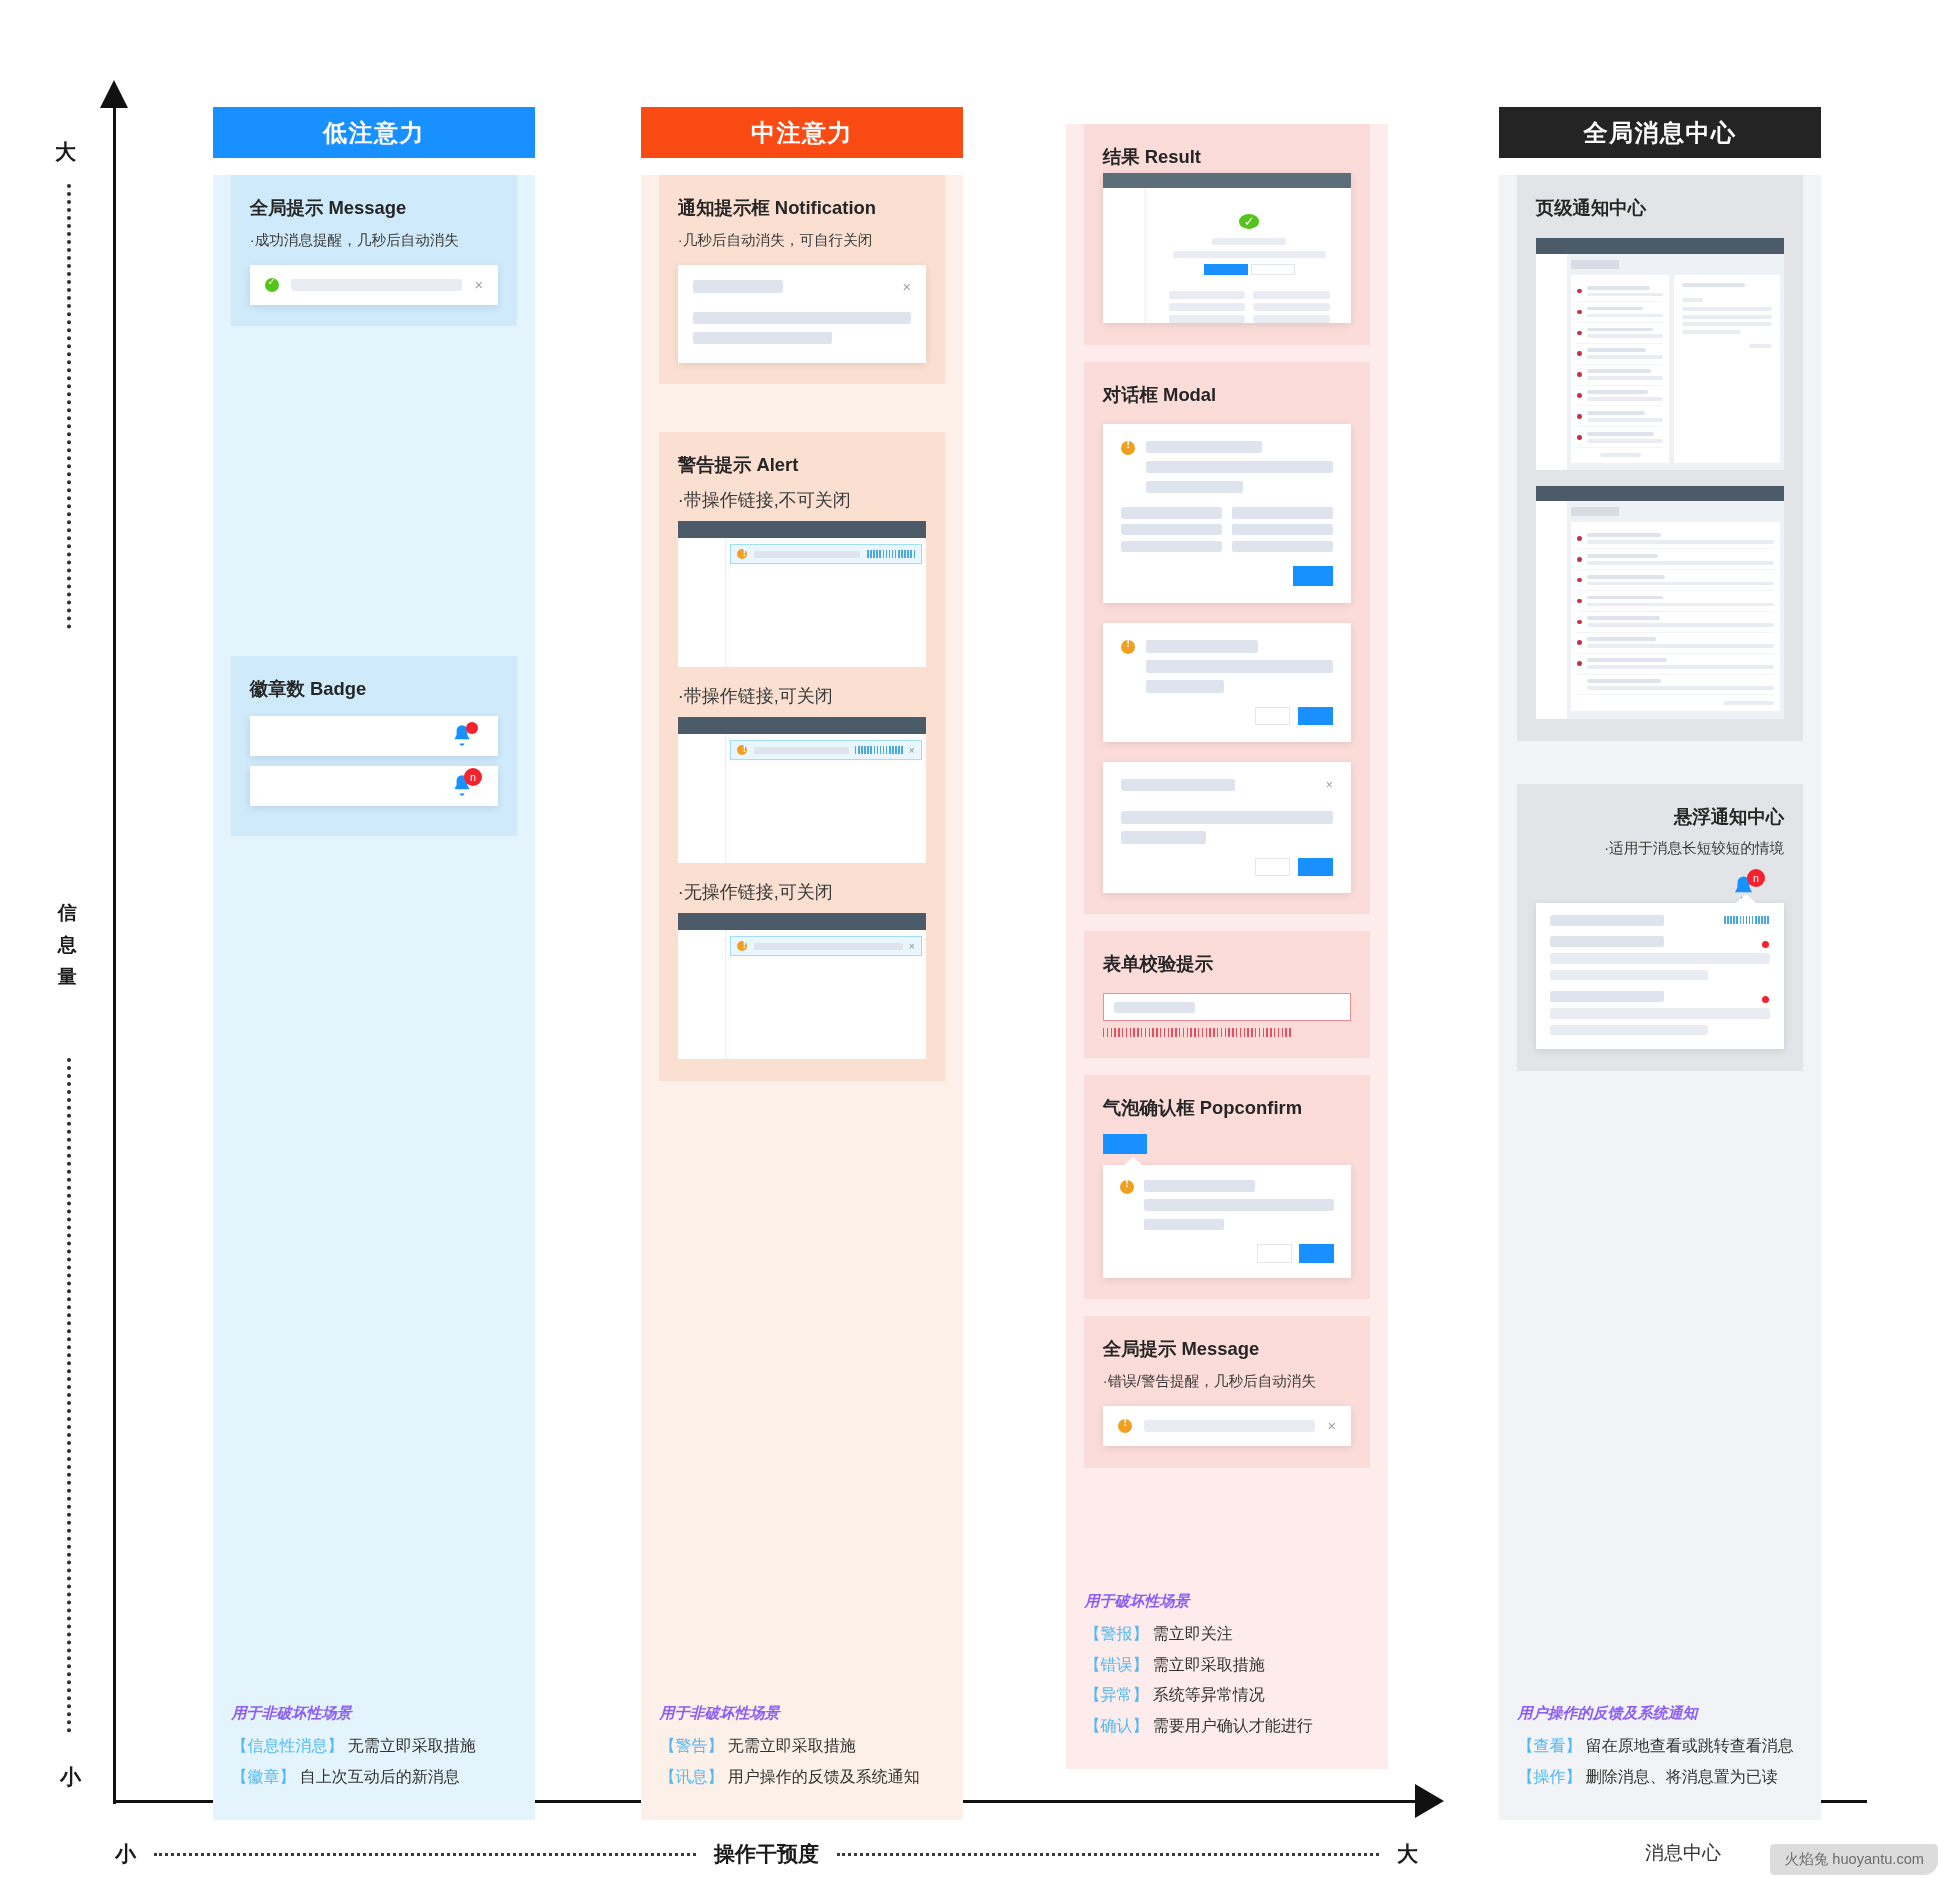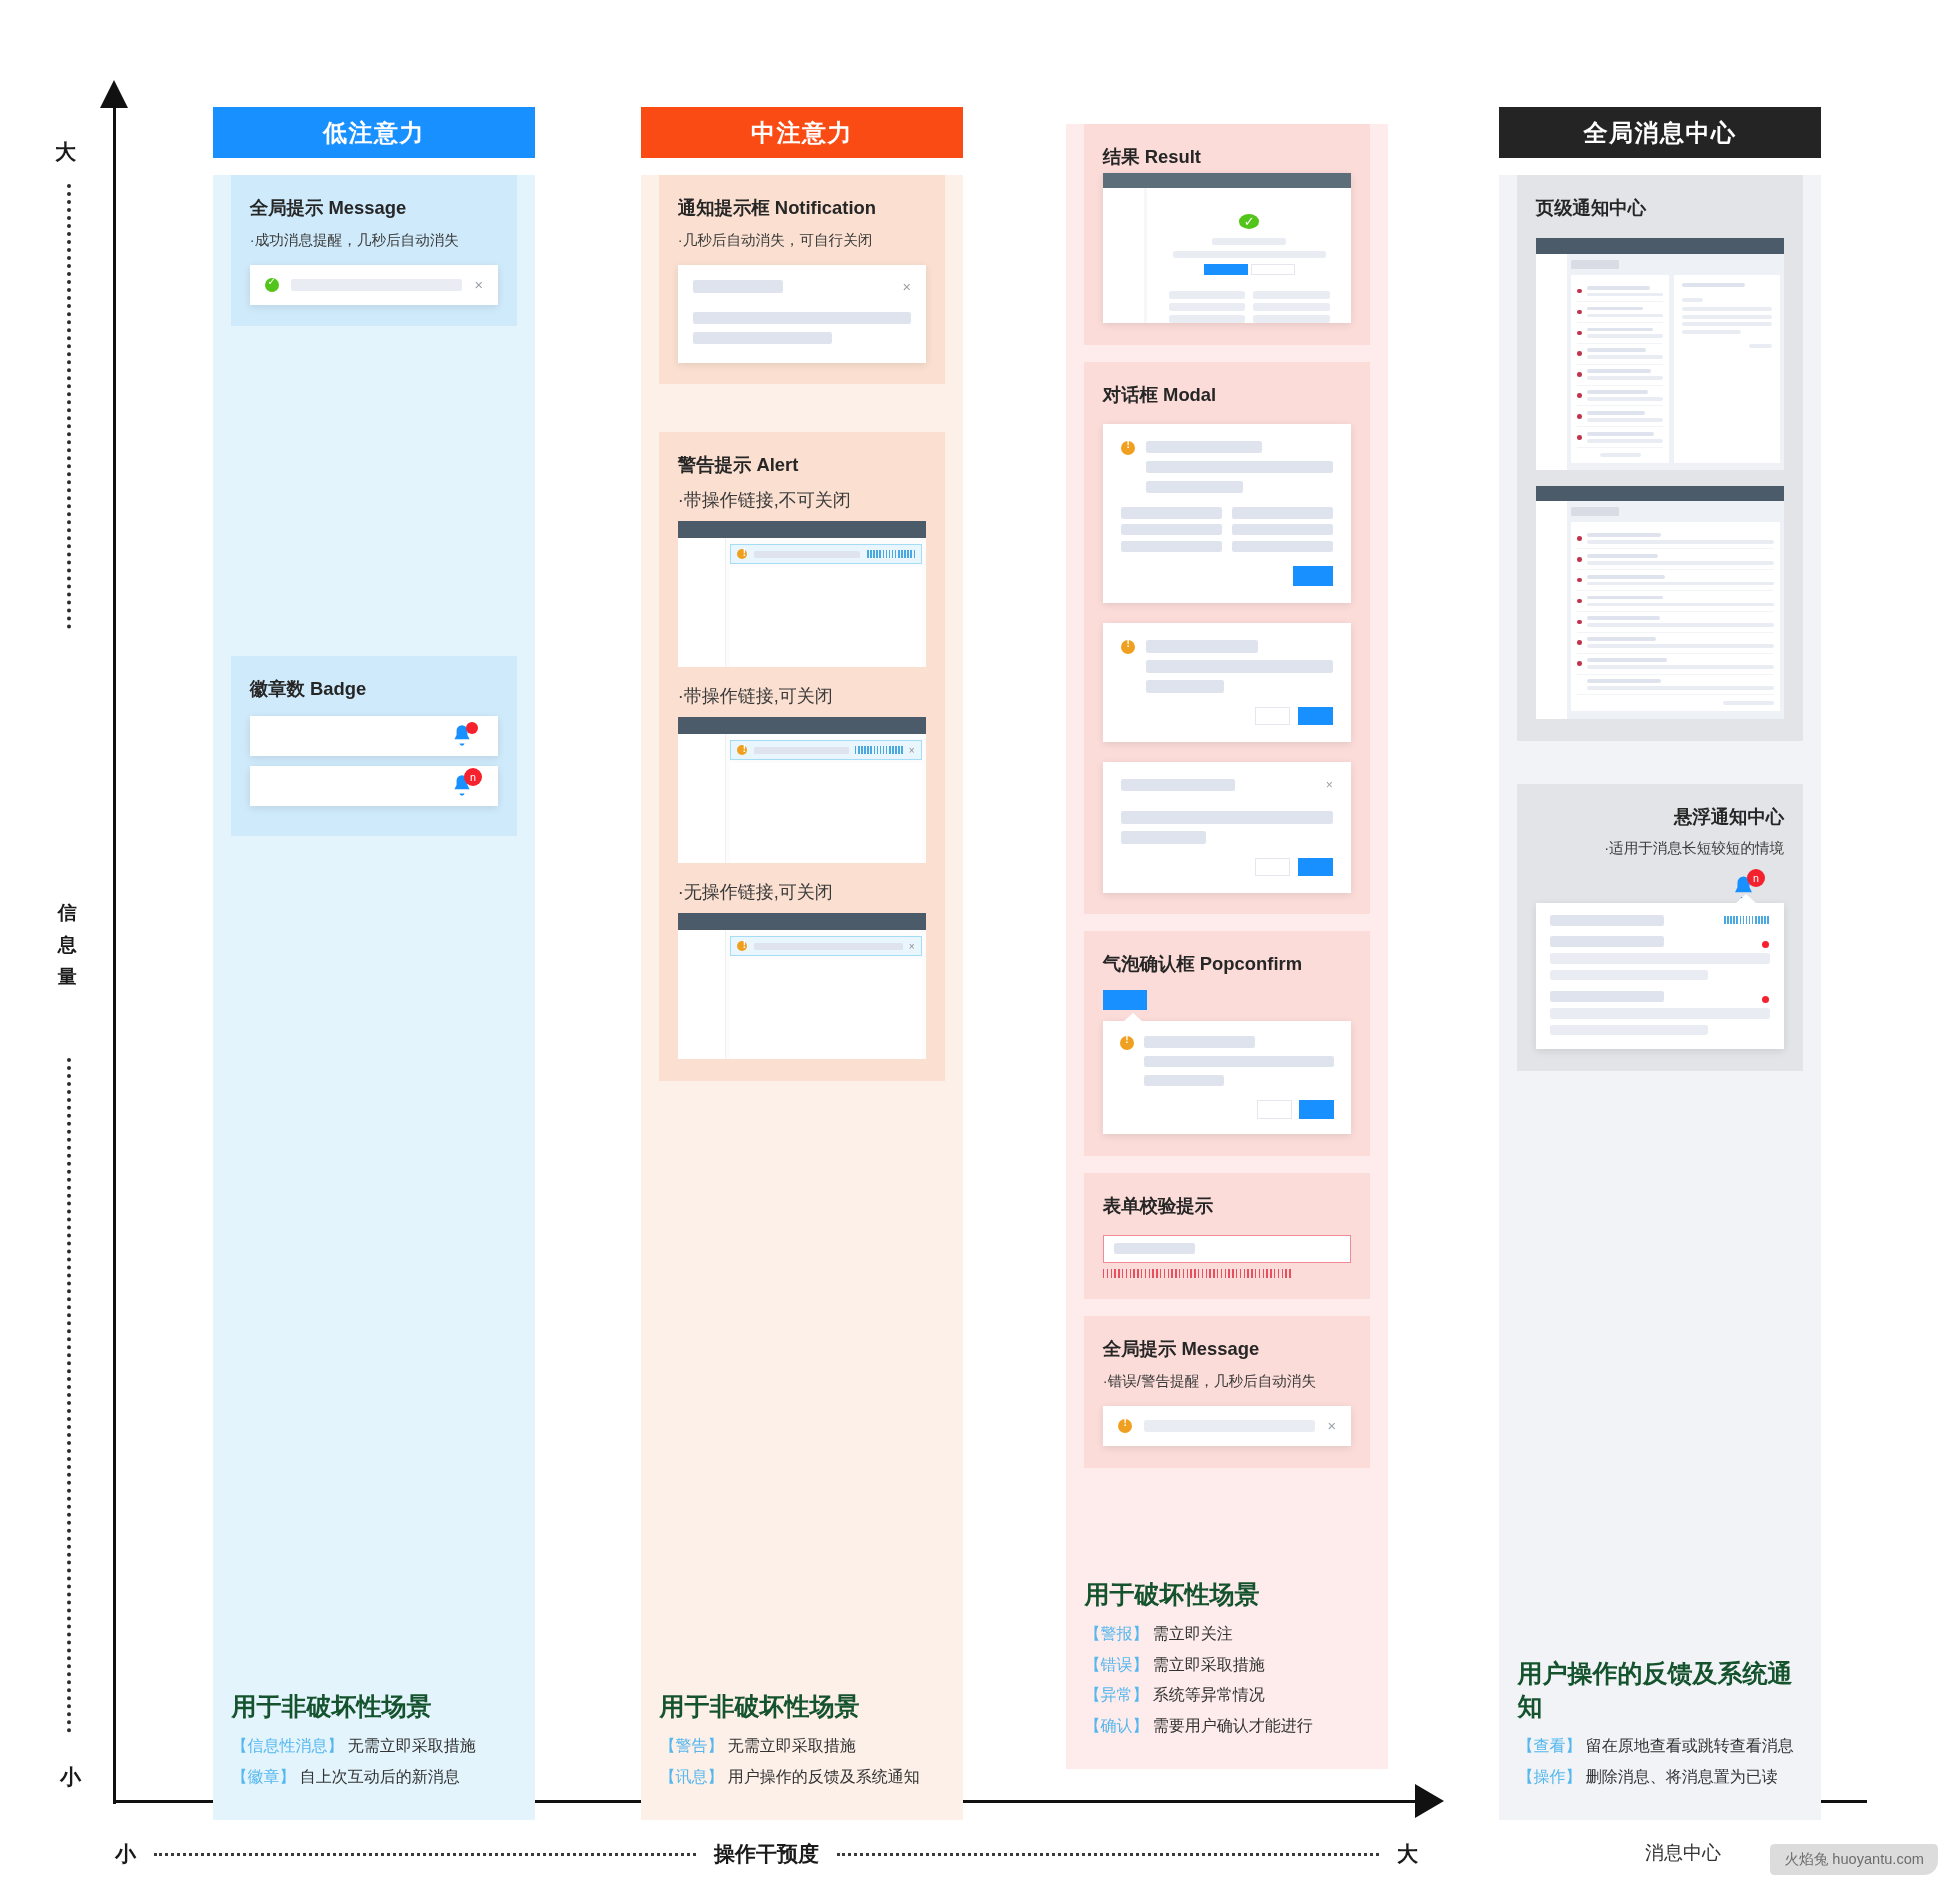--- a/index.html
+++ b/index.html
@@ -155,21 +155,21 @@
   .float-panel { background: #fff; padding: 12.3px 14px 14px; position: relative; }
   .float-arrow { position: absolute; right: 28px; top: -8.4px; width: 0; height: 0;
                  border-left: 10px solid transparent; border-right: 10px solid transparent;
                  border-bottom: 9.2px solid #fff; }
   .fp-row { position: relative; margin-bottom: 10.7px; }
   .fp-dot { position: absolute; right: 1.5px; top: 4.6px; width: 7px; height: 7px;
             border-radius: 50%; background: #f5222d; }
 
   
   .col-footer { padding: 0 18.4px 23px; }
-  .foot-title { font-size: 25px; font-weight: bold; color: #14532d; margin: 14px 0 12.3px; }
+  .foot-title { font-size: 15px; font-weight: bold; color: #8b5cf6; margin: 14px 0 12.3px; font-style: italic; }
   .foot-line { font-size: 16px; color: #333; margin-bottom: 9.2px; line-height: 1.35; }
   .foot-tag { color: #55b7ee; }
 
   .watermark { position: absolute; right: 17px; bottom: 12.3px; background: #dcdcdc;
                color: #6d6d6d; font-size: 14.6px; padding: 6.1px 14px; border-radius: 4.6px 4.6px 14px 4.6px; }
 </style>
 </head>
 <body>
 
 <div class="y-arrow"></div>
@@ -402,20 +402,28 @@
         <i class="ph" style="display:block;width:100%;height:12.3px;margin-top:20px;"></i>
         <i class="ph" style="display:block;width:40%;height:12.3px;margin-top:7.7px;"></i>
         <div class="acts">
           <span class="btn-ghost" style="width:35px;height:18.4px;"></span>
           <span class="btn-blue" style="width:35px;height:18.4px;"></span>
         </div>
       </div>
     </div>
 
     <div class="card">
+      <div class="card-title" style="margin-bottom:17px;">表单校验提示</div>
+      <div class="fv-input">
+        <i class="ph" style="width:36%;height:10.7px;"></i>
+      </div>
+      <div class="fv-err"></div>
+    </div>
+
+    <div class="card">
       <div class="card-title" style="margin-bottom:14px;">气泡确认框 Popconfirm</div>
       <span class="btn-blue" style="display:block;width:44px;height:20px;"></span>
       <div class="pop-wrap">
         <div class="pop-arrow"></div>
         <div class="modal shadow" style="padding:15.3px 17px;">
           <div class="hdr">
             <span class="dot-ic dot-warn"></span>
             <span style="flex:1;">
               <i class="ph" style="display:block;width:58%;height:11.5px;"></i>
               <i class="ph" style="display:block;width:100%;height:11.5px;margin-top:7.7px;"></i>
@@ -424,28 +432,20 @@
           </div>
           <div class="acts">
             <span class="btn-ghost" style="width:35px;height:18.4px;"></span>
             <span class="btn-blue" style="width:35px;height:18.4px;"></span>
           </div>
         </div>
       </div>
     </div>
 
     <div class="card">
-      <div class="card-title" style="margin-bottom:17px;">表单校验提示</div>
-      <div class="fv-input">
-        <i class="ph" style="width:36%;height:10.7px;"></i>
-      </div>
-      <div class="fv-err"></div>
-    </div>
-
-    <div class="card">
       <div class="card-title">全局提示 Message</div>
       <div class="card-sub">·错误/警告提醒，几秒后自动消失</div>
       <div class="toast shadow">
         <span class="dot-ic dot-warn"></span>
         <span class="bar ph-l"></span>
         <span class="x-ic">×</span>
       </div>
     </div>
 
     <div class="col-footer" style="position:absolute; bottom:0; left:0; right:0;">

